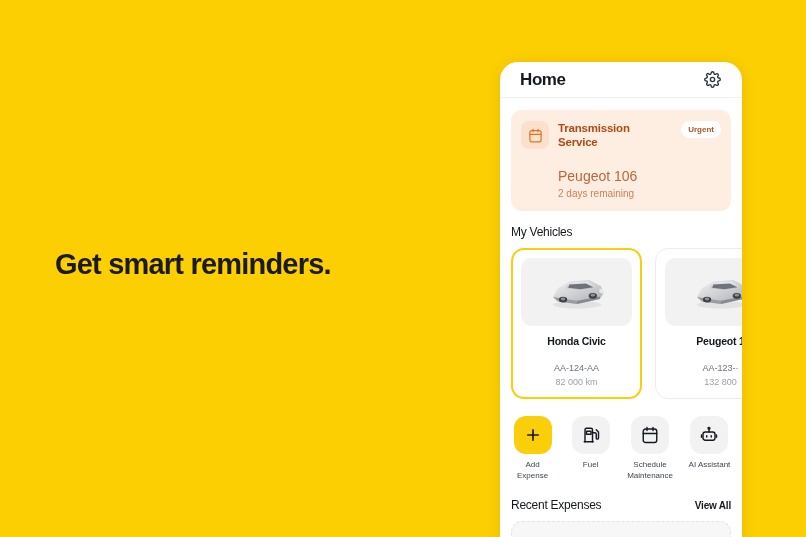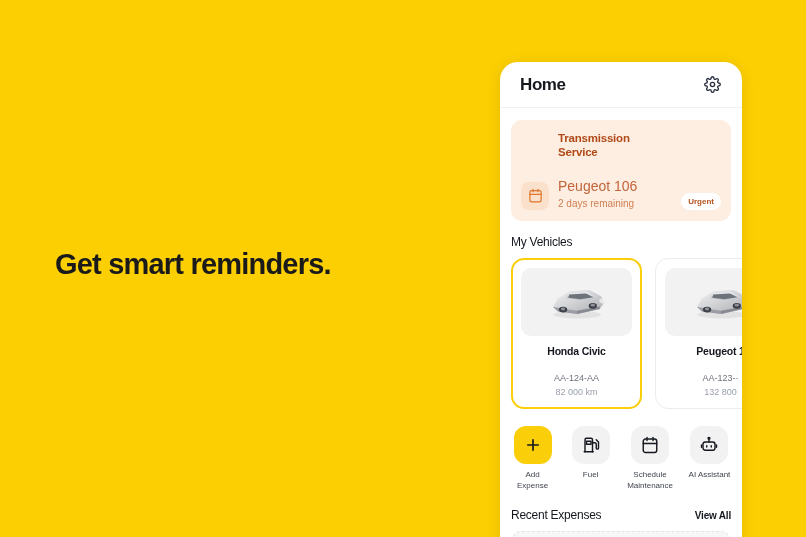--- a/index.html
+++ b/index.html
@@ -36,21 +36,21 @@
     width: 242px;
     height: 500px;
     background: #ffffff;
     border-radius: 18px 18px 0 0;
     overflow: hidden;
     box-shadow: 0 2px 14px rgba(0,0,0,0.10);
   }
 
   
   .app-header {
-    height: 46px;
+    height: 36px;
     padding: 0 20px;
     display: flex;
     align-items: center;
     justify-content: space-between;
     border-bottom: 1px solid #f0f0f0;
   }
   .app-title {
     font-size: 17px;
     font-weight: bold;
     letter-spacing: -0.4px;
@@ -63,21 +63,21 @@
   }
   .gear-btn svg { width: 17px; height: 17px; display: block; }
 
   
   .alert-wrap { padding: 12px 11px 0 11px; }
   .alert-card {
     background: #FDEEE1;
     border-radius: 11px;
     padding: 11px 10px;
     display: flex;
-    align-items: flex-end;
+    align-items: flex-start;
     gap: 9px;
   }
   .alert-icon {
     width: 28px; height: 28px;
     background: #FBE1CC;
     border-radius: 8px;
     flex: 0 0 28px;
     display: flex; align-items: center; justify-content: center;
     color: #E0762E;
   }

